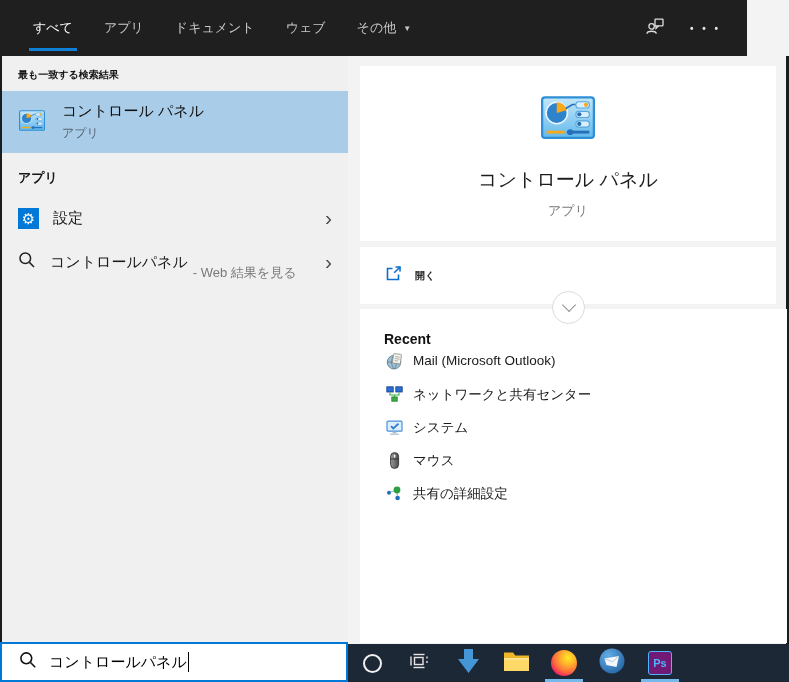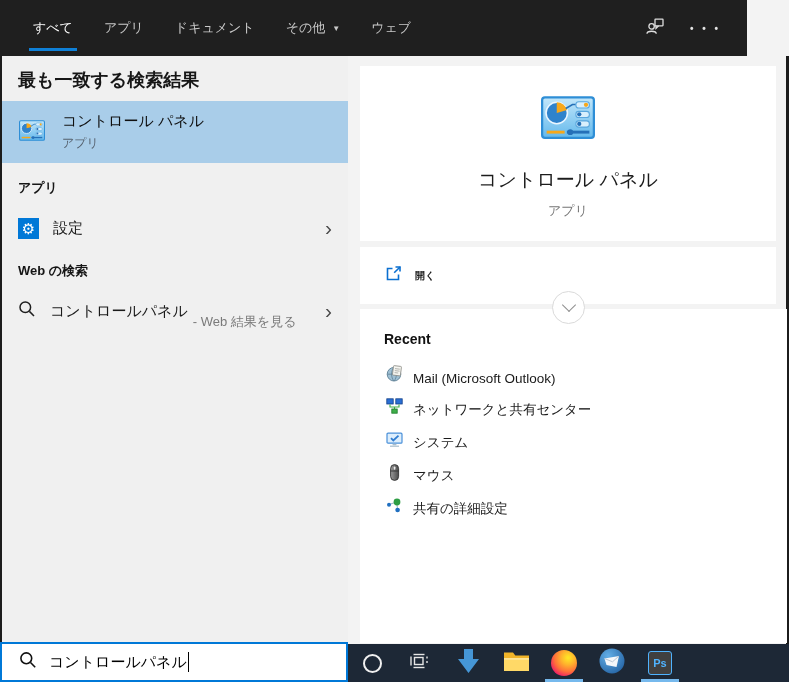--- a/index.html
+++ b/index.html
@@ -20,21 +20,21 @@
   .topbar-right { margin-left:auto; display:flex; align-items:center; gap:24px; padding-right:26px; }
   .ellipsis { color:#e4e4e4; font-size:10px; letter-spacing:3px; font-weight:bold; }
 
   
   .border-left  { position:absolute; left:0;  top:56px; width:2px; height:586px; background:#1c1c1c; }
   .border-right { position:absolute; left:786px; top:56px; width:3px; height:588px; background:#1c1c1c; }
 
   
   .left-panel { position:absolute; left:2px; top:56px; width:346px; height:586px;
                 background:#f0f0f0; overflow:hidden; }
-  .section-header { font-size:18px; font-weight:bold; color:#161616; padding:12px 0 9px 16px; }
+  .section-header { font-size:10px; font-weight:bold; color:#161616; padding:12px 0 9px 16px; }
   .best-match-item { height:62px; background:#a9cde9; display:flex; align-items:center;
                      padding-left:17px; }
   .best-match-text { margin-left:17px; }
   .best-match-title { font-size:15px; color:#101010; }
   .best-match-sub { font-size:12px; color:#55616e; margin-top:4px; }
   .list-row { height:44px; display:flex; align-items:center; padding-left:16px; position:relative; }
   .list-row .row-label { font-size:15px; color:#1a1a1a; margin-left:14px;font-family:Liberation Mono, monospace; }
   .row-chevron { position:absolute; right:16px; top:50%; transform:translateY(-54%);
                  font-size:21px; color:#4a4a4a; font-weight:300; line-height:1; }
   .settings-icon { width:21px; height:21px; background:#0078d7; color:#fff; display:flex;
@@ -53,66 +53,66 @@
   .card-open { left:12px; top:191px; width:416px; height:57px; display:flex; align-items:center;
                padding-left:24px; }
   .open-label { font-size:10px; color:#1a1a1a; margin-left:12px;font-weight:bold; }
   .card-recent { left:12px; top:253px; width:427px; height:334px; }
   .expander { position:absolute; left:204px; top:235px; width:33px; height:33px; border-radius:50%;
               background:#fff; border:1px solid #dadada; display:flex; align-items:center;
               justify-content:center; z-index:3; }
   .expander .chev { width:10px; height:10px; border-right:1.6px solid #8f8f8f;
               border-bottom:1.6px solid #8f8f8f; transform:rotate(45deg); margin-top:-5px; }
   .recent-header { font-size:14px; font-weight:bold; color:#111; padding:22px 16px 6px 24px; }
-  .recent-row { height:33px; display:flex; align-items:flex-end; padding-left:26px; }
+  .recent-row { height:33px; display:flex; align-items:flex-start; padding-left:26px; }
   .recent-row .recent-label { font-size:13.5px; color:#1a1a1a; margin-left:10px; }
 
   
   .search-bar { position:absolute; left:0; top:642px; width:348px; height:40px; background:#fff;
                 border:2px solid #0078d7; display:flex; align-items:center; }
   .search-bar .mag { margin-left:17px; }
   .search-text { font-size:15px; color:#000; margin-left:12px; }
   .caret { width:1.5px; height:20px; background:#000; margin-left:1px; }
 
   
   .taskbar { position:absolute; left:348px; top:644px; width:441px; height:38px; background:#1d2836;
              display:flex; }
   .tb-slot { width:48px; height:38px; display:flex; align-items:center; justify-content:center;
              position:relative; }
   .tb-slot.running::after { content:''; position:absolute; left:5px; right:5px; bottom:0;
              height:3px; background:#76b9ed; }
   .cortana-ring { width:19px; height:19px; border:2.5px solid #f0f0f0; border-radius:50%; }
   .firefox-ball { width:26px; height:26px; border-radius:50%;
       background:radial-gradient(circle at 66% 30%, #ffe226 4%, #ffb32c 28%, #ff7139 55%, #ec1c68 80%, #a0106e 100%); }
-  .ps-tile { width:24px; height:24px; background:#404040; border:1.5px solid #4fb3ff; border-radius:3px;
+  .ps-tile { width:24px; height:24px; background:#701a75; border:1.5px solid #4fb3ff; border-radius:3px;
              color:#4fb3ff; font-size:11px; font-weight:bold; display:flex; align-items:center;
              justify-content:center; }
 </style>
 </head>
 <body>
 
 <div class="screen">
 
   <div class="topbar">
     <div class="tabs">
       <div class="tab selected">
         <span>すべて</span>
       </div>
       <div class="tab">
         <span>アプリ</span>
       </div>
       <div class="tab">
         <span>ドキュメント</span>
       </div>
       <div class="tab">
+        <span>ウェブ</span>
+      </div>
+      <div class="tab">
         <span>その他</span>
         <span class="dd-arrow">▼</span>
-      </div>
-      <div class="tab">
-        <span>ウェブ</span>
       </div>
     </div>
     <div class="topbar-right">
       <span>
         <svg width="21" height="21" viewBox="0 0 21 21" fill="none" stroke="#dedede" stroke-width="1.3">
           <rect x="10" y="3.2" width="8" height="6.6" rx="0.5"></rect>
           <path d="M13.6 9.8 L11 12.4 L11 9.8"></path>
           <circle cx="6.6" cy="10.4" r="2.7"></circle>
           <path d="M2 17.8 C2 14.4 11.2 14.4 11.2 17.8"></path>
         </svg>
@@ -158,21 +158,20 @@
     </div>
 
     <div class="section-header hdr-apps">アプリ</div>
 
     <div class="list-row">
       <span class="settings-icon">⚙</span>
       <span class="row-label">設定</span>
       <span class="row-chevron">›</span>
     </div>
 
-    <div class="section-header hdr-web">Web の検索</div>
 
     <div class="list-row">
       <span>
         <svg width="18" height="18" viewBox="0 0 18 18" fill="none" stroke="#1f1f1f" stroke-width="1.5">
           <circle cx="7.3" cy="7.3" r="5.3"></circle>
           <line x1="11.4" y1="11.4" x2="16" y2="16"></line>
         </svg>
       </span>
       <span class="row-label">コントロールパネル</span>
       <span class="web-suffix">- Web 結果を見る</span>

